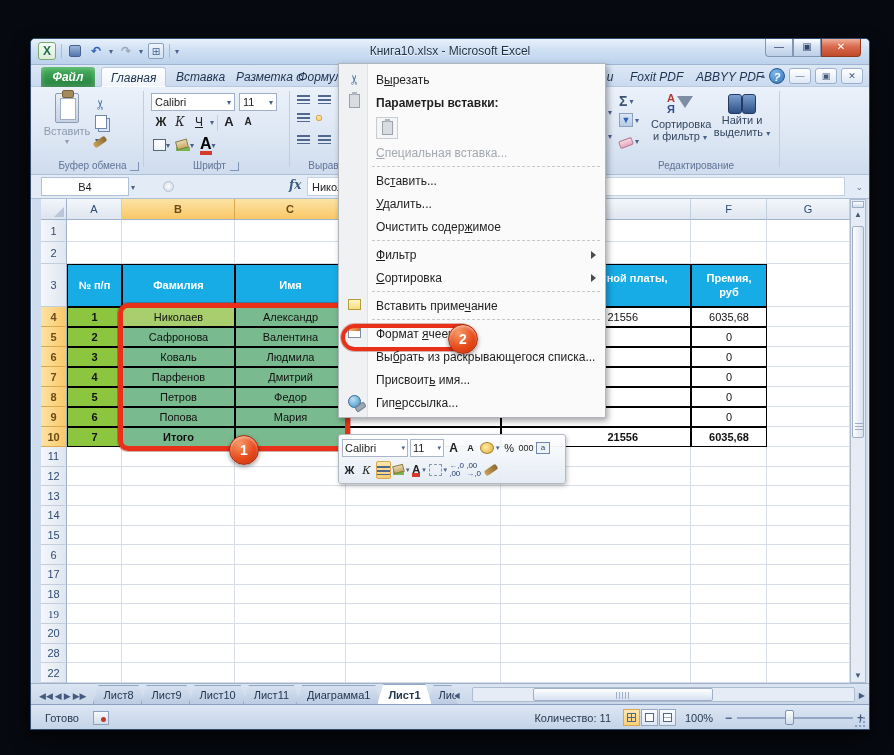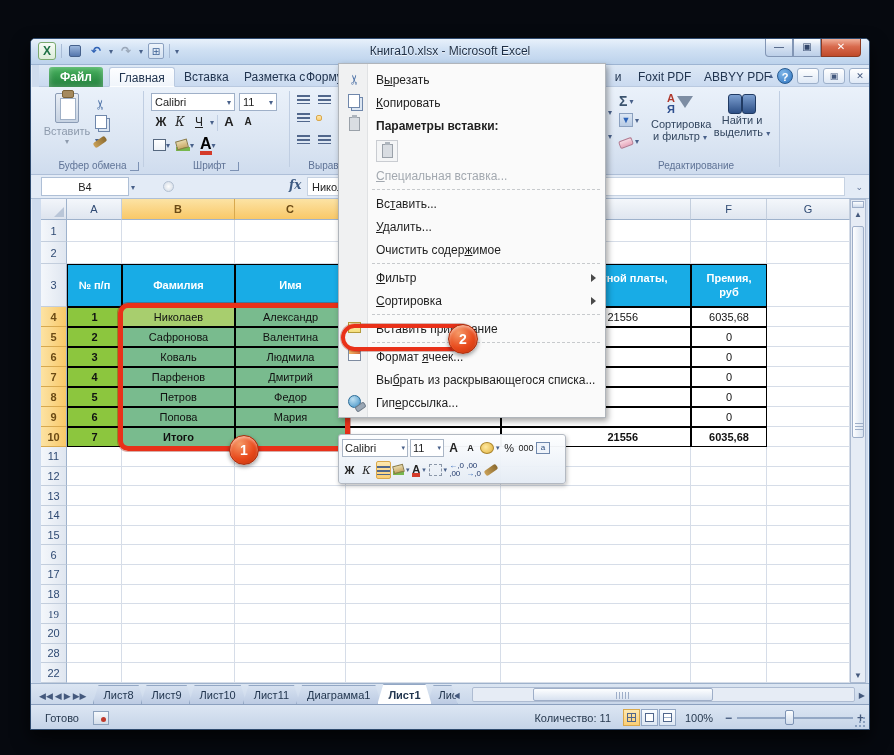--- a/index.html
+++ b/index.html
@@ -26,22 +26,22 @@
   .caret { font-size:8px; color:#49618a; }
   .title-text { position:absolute; left:0; right:0; top:5px; text-align:center; font-size:12px; color:#1d2e45;
     text-shadow:0 1px 0 rgba(255,255,255,.8); }
   .winbtns { position:absolute; right:8px; top:0px; display:flex; }
   .wb { width:28px; height:18px; border:1px solid #8296b5; border-top:none; background:linear-gradient(#fdfeff,#d6e2f2 45%,#bccfe8);
     color:#33476b; font-size:10px; text-align:center; line-height:16px; }
   .wb:first-child { border-radius:0 0 0 4px; }
   .wb.close { background:linear-gradient(#f1b09a,#d86a4d 45%,#c04a2a); color:#fff; font-weight:bold; border-color:#8c3a22; border-radius:0 0 4px 0; width:40px; }
 
   
-  .tabsrow { position:absolute; left:8px; top:26px; width:100%; height:22px;
-     background:linear-gradient(#dde8f5,#cadaf0); border-bottom:1px solid #b9c9e0; }
+  .tabsrow { position:absolute; left:0; top:26px; width:100%; height:22px;
+     background:linear-gradient(#dde8f5,#cadaf0); border-bottom:1px solid #b9c9e0;font-style:italic; }
   .rtab { position:absolute; top:2px; height:20px; font-size:12px; color:#21344f; text-align:center; line-height:20px; padding:0 9px; }
   .rtab.active { background:linear-gradient(#fdfeff,#f0f5fb); border:1px solid #b9c9e0; border-bottom:1px solid #fdfeff; border-radius:3px 3px 0 0; }
   .rtab.file { background:linear-gradient(#49b35f,#1e7c38); color:#fff; border-radius:3px 3px 0 0; top:2px; font-weight:bold;
      box-shadow:inset 0 0 6px rgba(255,255,255,.35); }
   .ribbon-winbtns { position:absolute; right:6px; top:3px; display:flex; gap:4px; align-items:center; }
   .rwb { width:22px; height:16px; border:1px solid #9db0ca; border-radius:3px; background:linear-gradient(#fff,#dfe9f6);
      font-size:9px; color:#44597d; text-align:center; line-height:14px; }
   .help { width:16px; height:16px; border-radius:50%; background:radial-gradient(circle at 35% 30%, #7fb6e8, #2f74c0); color:#fff;
      font-size:11px; font-weight:bold; text-align:center; line-height:16px; border:1px solid #26598f; }
 
@@ -593,24 +593,20 @@
         <div class="vgrip"></div>
       </div>
     <div class="varrow" style="bottom:2px;">▼</div>
   </div>
 
   <div class="menu">
     <div class="mi">
       <span class="mi-icon scissors">✂</span>
       <span><span>В</span><span class="mn">ы</span><span>резать</span></span>
     </div>
-    <div class="mi">
-      <span class="mi-icon"><span class="copydoc" style="display:inline-block;"></span></span>
-      <span><span></span><span class="mn">К</span><span>опировать</span></span>
-    </div>
     <div class="mi bold">
       <span class="mi-icon"><span class="mini-clip" style="display:inline-block;"></span></span>
       <span>Параметры вставки:</span>
     </div>
     <div class="paste-row">
       <div class="paste-opt">
           <span class="mini-clip"></span>
         </div>
     </div>
     <div class="mi disabled">
@@ -640,20 +636,23 @@
       <span class="mi-icon"><span class="mini-note" style="display:inline-block;"></span></span>
       <span><span>Вставить приме</span><span class="mn">ч</span><span>ание</span></span>
     </div>
     <div class="msep"></div>
     <div class="mi">
       <span class="mi-icon"><span class="mini-fmt" style="display:inline-block;"></span></span>
       <span><span>Формат </span><span class="mn">я</span><span>чеек...</span></span>
     </div>
     <div class="mi">
       <span><span>Вы</span><span class="mn">б</span><span>рать из раскрывающегося списка...</span></span>
+    </div>
+    <div class="mi">
+      <span><span>Присвоит</span><span class="mn">ь</span><span> имя...</span></span>
     </div>
     <div class="mi">
       <span class="mi-icon"><span class="mini-link" style="display:inline-block;"></span></span>
       <span><span>Гип</span><span class="mn">е</span><span>рссылка...</span></span>
     </div>
   </div>
 
   <div class="fmt-oval"></div>
   <div class="badge" style="left:198px;top:396px;">1</div>
   <div class="badge" style="left:417px;top:285px;">2</div>

